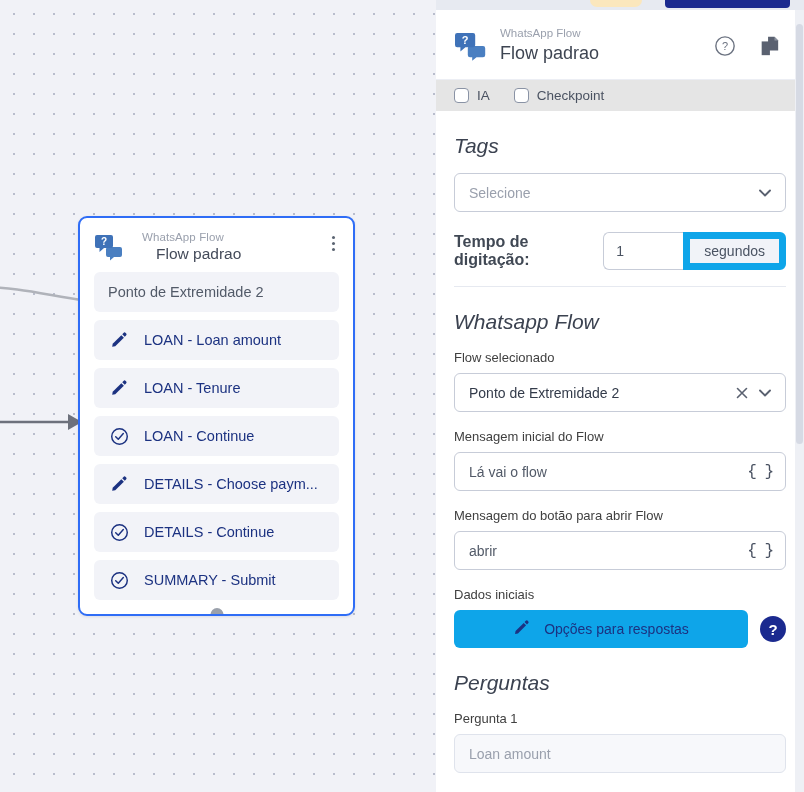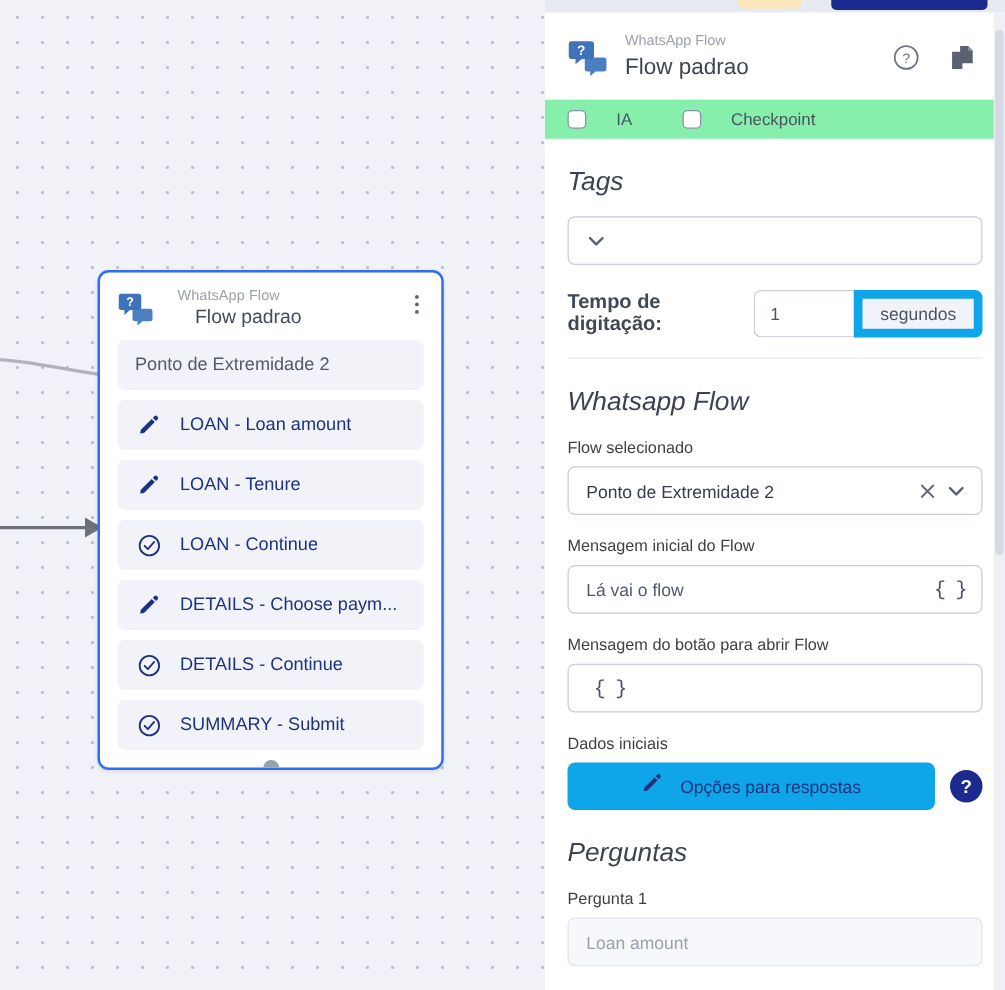--- a/index.html
+++ b/index.html
@@ -124,25 +124,25 @@
     position: relative;
   }
   .panel-logo { width: 34px; height: 30px; flex: 0 0 34px; }
   .panel-titles { flex: 1 1 auto; }
   .panel-kicker { font-size: 11.5px; color: #9aa0ad; line-height: 15px; }
   .panel-title { font-size: 18px; color: #3e4552; line-height: 24px; }
   .hdr-icons { display: flex; align-items: center; gap: 22px; padding-right: 6px; }
   .hdr-icon { cursor: pointer; display: flex; }
 
   .checkbar {
-    background: #86efac;
+    background: #e5e5e5;
     height: 32px;
     display: flex; align-items: center;
     padding: 0 18px;
-    gap: 24px;
+    gap: 8px;
     border-top: 1px solid #eceef4;
   }
   .cb {
     width: 15px; height: 15px; border: 1.4px solid #8a93a5;
     border-radius: 4px; background: #fff; cursor: pointer; flex: 0 0 15px;
   }
   .cb-label { font-size: 13.5px; color: #4a5261; margin-right: 16px; }
 
   .section { padding: 0 18px; }
   .sec-title {
@@ -368,20 +368,21 @@
       <div class="checkbar">
         <span class="cb"></span>
         <span class="cb-label">IA</span>
         <span class="cb"></span>
         <span class="cb-label">Checkpoint</span>
       </div>
 
       <div class="section">
         <h2 class="sec-title">Tags</h2>
         <div class="select-box">
+          <span class="select-val ph">Selecione</span>
           <span class="chev">
             <svg viewBox="0 0 16 16" width="16" height="16">
                 <path d="M3 5.5 L8 10.5 L13 5.5" fill="none" stroke="#5a6170" stroke-width="1.9" stroke-linecap="round" stroke-linejoin="round"></path>
               </svg>
           </span>
         </div>
 
         <div class="tempo-row">
           <span class="tempo-label">Tempo de digitação:</span>
           <span class="tempo-group">
@@ -411,20 +412,21 @@
         </div>
 
         <div class="field-label">Mensagem inicial do Flow</div>
         <div class="inputline">
           <span class="val">Lá vai o flow</span>
           <span class="braces">{ }</span>
         </div>
 
         <div class="field-label">Mensagem do botão para abrir Flow</div>
         <div class="inputline">
+          <span class="val">abrir</span>
           <span class="braces">{ }</span>
         </div>
 
         <div class="field-label">Dados iniciais</div>
         <div class="opt-row">
           <span class="opt-btn">
             <span>
               <svg viewBox="0 0 20 20" width="17" height="17">
                   <path d="M3 14.2 L12.6 4.6 L15.4 7.4 L5.8 17 L2.4 17.6 Z" fill="#1c3281"></path>
                   <path d="M13.6 3.6 L15 2.2 A1.6 1.6 0 0 1 17.4 2.2 L17.8 2.6 A1.6 1.6 0 0 1 17.8 5 L16.4 6.4 Z" fill="#1c3281"></path>

